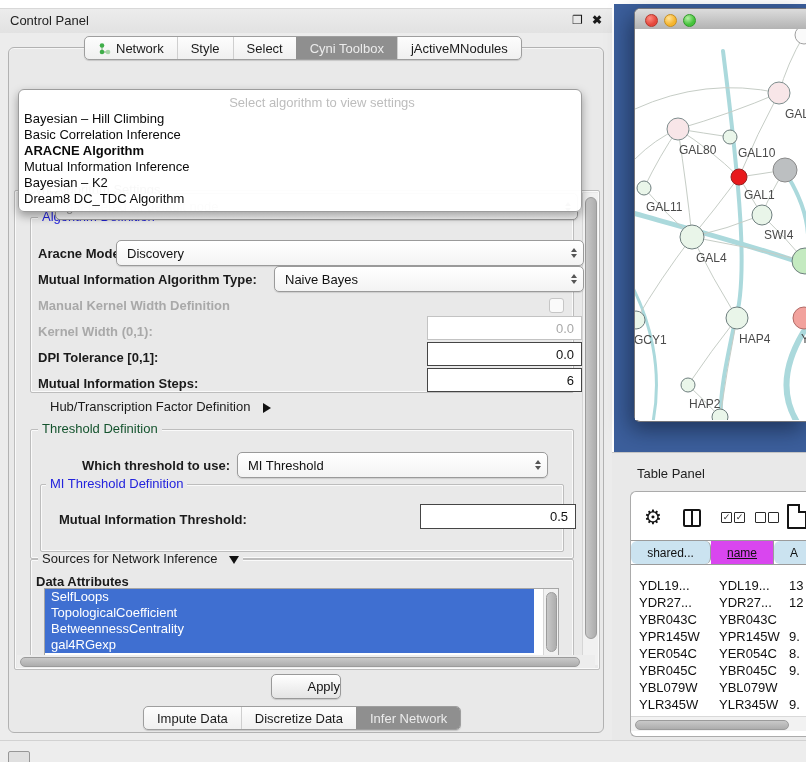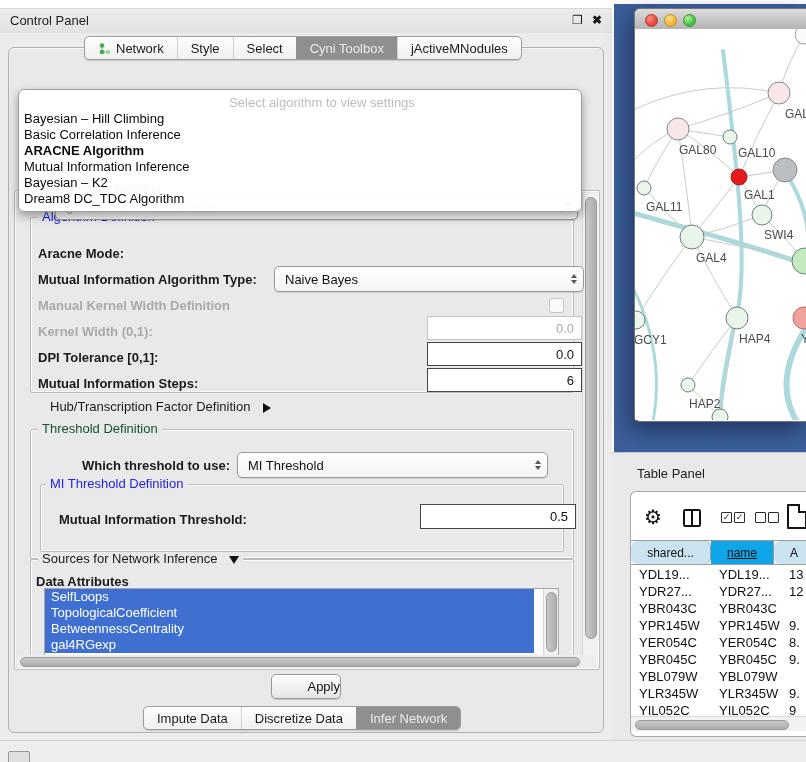--- a/index.html
+++ b/index.html
@@ -107,22 +107,22 @@
   #icon-cols::after{content:"";position:absolute;left:6px;top:0;width:2px;height:14px;background:#141414;}
   .cb{position:absolute;width:9px;height:9px;border:1.5px solid #2a2a2a;border-radius:1px;
       font-size:9px;line-height:9px;text-align:center;color:#2a2a2a;}
   #icon-doc{left:156px;top:12px;width:16px;height:21px;border:2px solid #141414;border-radius:1px;background:#fff;}
   #icon-doc::after{content:"";position:absolute;right:-2px;top:-2px;width:7px;height:7px;background:#fff;
                    border-left:2px solid #141414;border-bottom:2px solid #141414;}
   #tp-header{left:0;top:48px;width:200px;height:23px;display:flex;border-top:1px solid #9b9b9b;
              border-bottom:1px solid #9b9b9b;font-size:12px;color:#111;}
   .th{display:flex;align-items:center;justify-content:center;border-right:1px solid #9b9b9b;height:100%;}
   .th.blue{background:#cbe3f0;border-radius:6px;}
-  .th.gray{background:#0ea5e9;text-decoration:underline;}
-  #tp-rows{left:0;top:75px;width:176px;height:150px;overflow:hidden;}
+  .th.gray{background:#d946ef;text-decoration:underline;}
+  #tp-rows{left:0;top:86px;width:176px;height:150px;overflow:hidden;}
   .tr{position:relative;height:17px;font-size:13px;color:#101010;white-space:nowrap;}
   .td1{position:absolute;left:8px;}
   .td2{position:absolute;left:88px;}
   .td3{position:absolute;left:158px;}
   #tp-hscroll{left:0;top:224px;width:176px;height:14px;background:#f2f2f2;border-top:1px solid #d9d9d9;}
 
   
   #bottom-strip{left:0;top:740px;width:806px;height:22px;background:#ededed;border-top:1px solid #d2d2d2;}
   #corner-icon{left:8px;top:10px;width:20px;height:16px;border:1px solid #979797;background:#e0e0e0;border-radius:2px;}
 </style>
@@ -181,20 +181,27 @@
       <span class="abs legend black" style="left:22px;top:150px;">Cyni Algorithm Settings</span>
 
       <div class="abs sb-track-v" style="left:582px;top:160px;width:15px;height:472px;">
         <div class="sb-thumb" style="position:absolute;left:2px;top:4px;width:10px;height:440px;"></div>
       </div>
 
       <div class="abs fieldset" style="left:30px;top:184px;width:542px;height:174px;"></div>
       <span class="abs legend blue" style="left:38px;top:177px;">Algorithm Definition</span>
 
       <span class="abs lbl b" style="left:38px;top:213px;">Aracne Mode:</span>
+      <div class="abs combo" style="left:116px;top:207px;width:450px;height:24px;">
+        <span>Discovery</span>
+        <span class="stepper">
+          <span class="tri-up"></span>
+            <span class="tri-dn"></span>
+          </span>
+      </div>
 
       <span class="abs lbl b" style="left:38px;top:239px;">Mutual Information Algorithm Type:</span>
       <div class="abs combo" style="left:274px;top:233px;width:292px;height:24px;">
         <span>Naive Bayes</span>
         <span class="stepper">
           <span class="tri-up"></span>
             <span class="tri-dn"></span>
           </span>
       </div>
 

